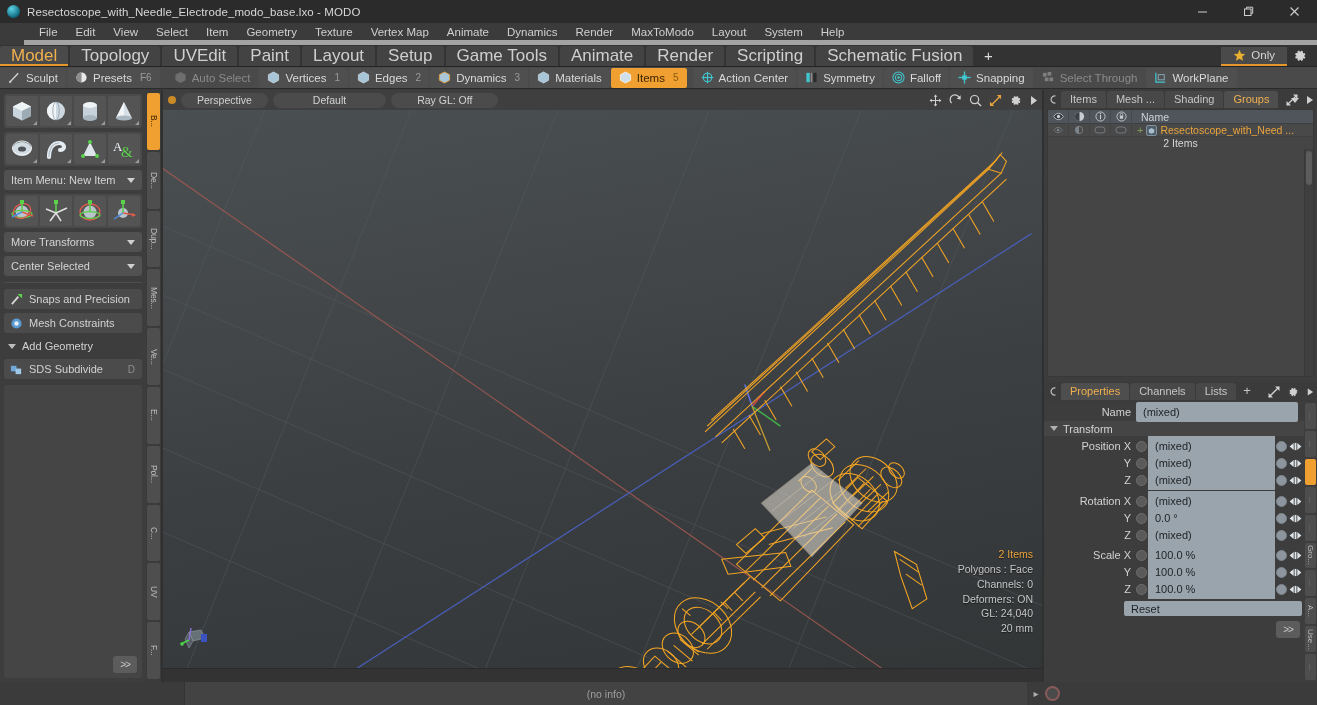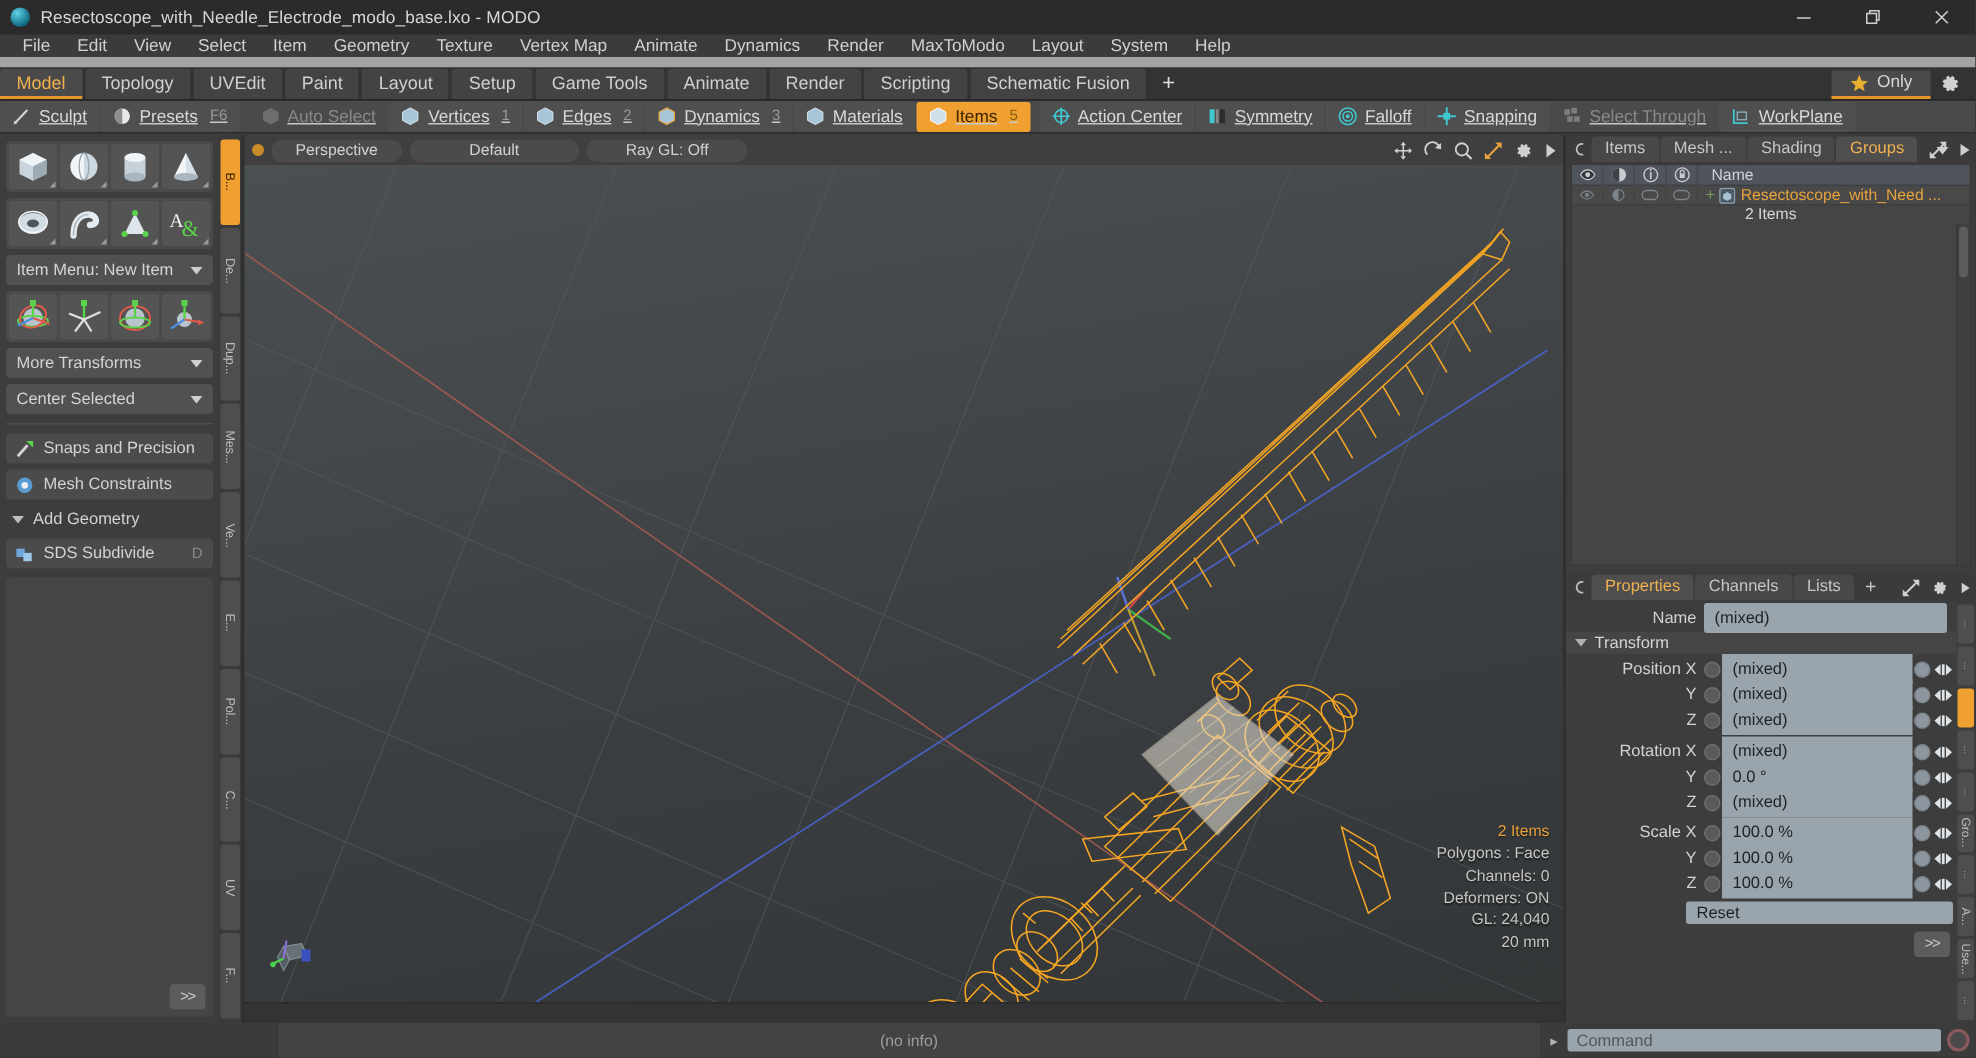--- a/index.html
+++ b/index.html
@@ -22,46 +22,46 @@
     background: radial-gradient(circle at 35% 30%, #5fd2e8, #0e6b80 70%, #063947);
     margin-right: 7px; flex: none; }
   .title-text { font-size: 11.5px; color: #d8d8d8; letter-spacing: .1px; white-space: nowrap; }
   .win-btns { position: absolute; right: 0; top: 0; height: 23px; display: flex; }
   .win-btn { width: 46px; height: 23px; display: flex; align-items: center;
     justify-content: center; color: #cfcfcf; }
   .win-btn svg { display: block; }
 
   
   .menubar { height: 22px; background: #3b3b3b; display: flex; align-items: center;
-    padding-left: 6px; border-bottom: 7px solid #a3a3a3; }
+    padding-left: 6px; border-bottom: 5px solid #a3a3a3; margin-left: 24px; }
   .menu-item { padding: 0 9px; height: 22px; line-height: 22px; font-size: 11.5px;
     color: #d0d0d0; white-space: nowrap; }
 
   
   .layoutrow { height: 22px; background: #333333; display: flex; align-items: center;
     border-bottom: 1px solid #252525; position: relative; }
   .layout-left { display: flex; align-items: center; padding-left: 5px; width: 320px; flex: none; }
   .up-arrow { width: 20px; height: 20px; display: flex; align-items: center; justify-content: center; }
   .layout-label { font-size: 11.5px; color: #d0d0d0; padding-left: 8px; }
   .caret-sm { margin-left: 6px; border-left: 4px solid transparent; border-right: 4px solid transparent;
     border-top: 5px solid #cfcfcf; display: inline-block; }
   .ltabs { display: flex; align-items: center; height: 22px; }
-  .ltab { height: 20px; line-height: 19px; padding: 0 11px; font-size: 12px; color: #cfcfcf;
+  .ltab { height: 20px; line-height: 19px; padding: 0 11px; font-size: 17px; color: #cfcfcf;
     background: #434343; margin-right: 2px; border-radius: 2px 2px 0 0; white-space: nowrap;
     border-bottom: 2px solid transparent; }
   .ltab.active { color: #f0b050; background: #4a4a4a; border-bottom: 2px solid #e6972b; }
   .ltab-plus { width: 26px; text-align: center; font-size: 15px; color: #ddd; line-height: 19px; }
   .layout-right { position: absolute; right: 4px; top: 0; height: 22px; display: flex; align-items: center; }
   .only-btn { display: flex; align-items: center; gap: 5px; height: 19px; padding: 0 12px;
     background: #4a4a4a; border-bottom: 2px solid #e6972b; color: #d6d6d6; font-size: 11.5px; }
   .gear-btn { width: 26px; height: 22px; display: flex; align-items: center; justify-content: center; }
 
   
   .modebar { height: 22px; background: #4a4a4a; display: flex; align-items: center;
-    border-bottom: 1px solid #2b2b2b; text-decoration: underline; }
+    border-bottom: 1px solid #2b2b2b; }
   .mb-group { display: flex; align-items: center; height: 22px; }
   .mb-btn { display: flex; align-items: center; gap: 5px; height: 20px; padding: 0 8px;
     font-size: 11.5px; color: #d9d9d9; background: #4f4f4f; margin-right: 1px;
     border-radius: 2px; white-space: nowrap; }
   .mb-btn.active { background: #f0a030; color: #3a2400; }
   .mb-btn.disabled { color: #8a8a8a; background: #4a4a4a; }
   .mb-sep { width: 5px; }
   .mb-key { color: #9a9a9a; font-size: 10px; margin-left: 3px; }
   .mb-btn.active .mb-key { color: #8a5c10; }
   .ic { width: 13px; height: 13px; flex: none; display: block; }
@@ -1133,18 +1133,17 @@
         </div>
       </div>
     </div>
   </div>
 
   <div class="bottombar">
     <div class="bb-left"></div>
     <div class="bb-info">(no info)</div>
     <div class="bb-cmd">
       <span class="bb-arrow">▸</span>
-      <div class="cmd-input">Command</div>
       <div class="cmd-circle"></div>
     </div>
   </div>
 
 </div>
 
 </body></html>

